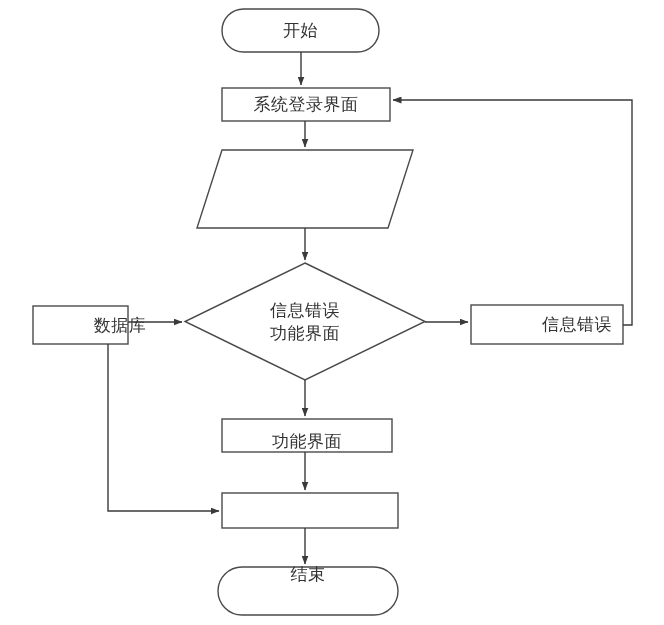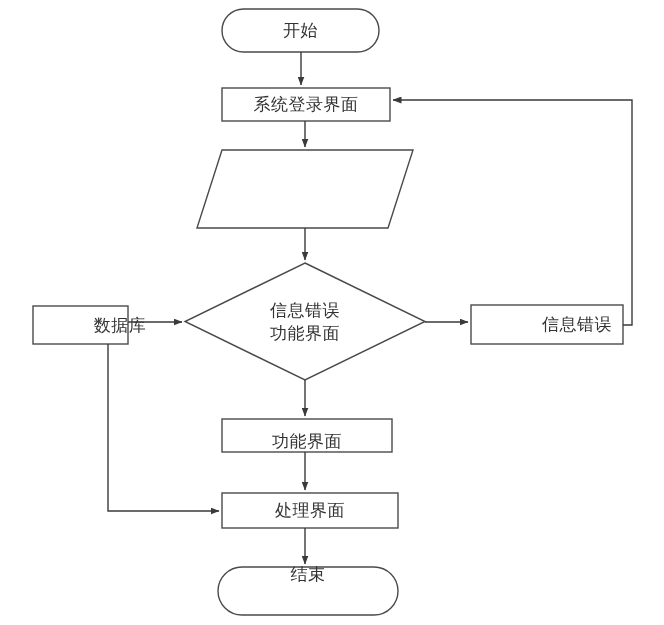--- a/index.html
+++ b/index.html
@@ -118,21 +118,18 @@
   </div>
 
   <div class="node-label" style="left:471px; top:305px; width:152px; height:39px;padding-left:30px;">
     <span>信息错误</span>
   </div>
 
   <div class="node-label" style="left:222px; top:419px; width:170px; height:45px;">
     <span>功能界面</span>
   </div>
 
-  <div class="node-label" style="left:222px; top:493px; width:176px; height:35px;">
-    <span>处理界面</span>
-  </div>
 
   <div class="node-label" style="left:218px; top:550px; width:180px; height:48px;">
     <span>结束</span>
   </div>
 
 </div>
 
 </body></html>

